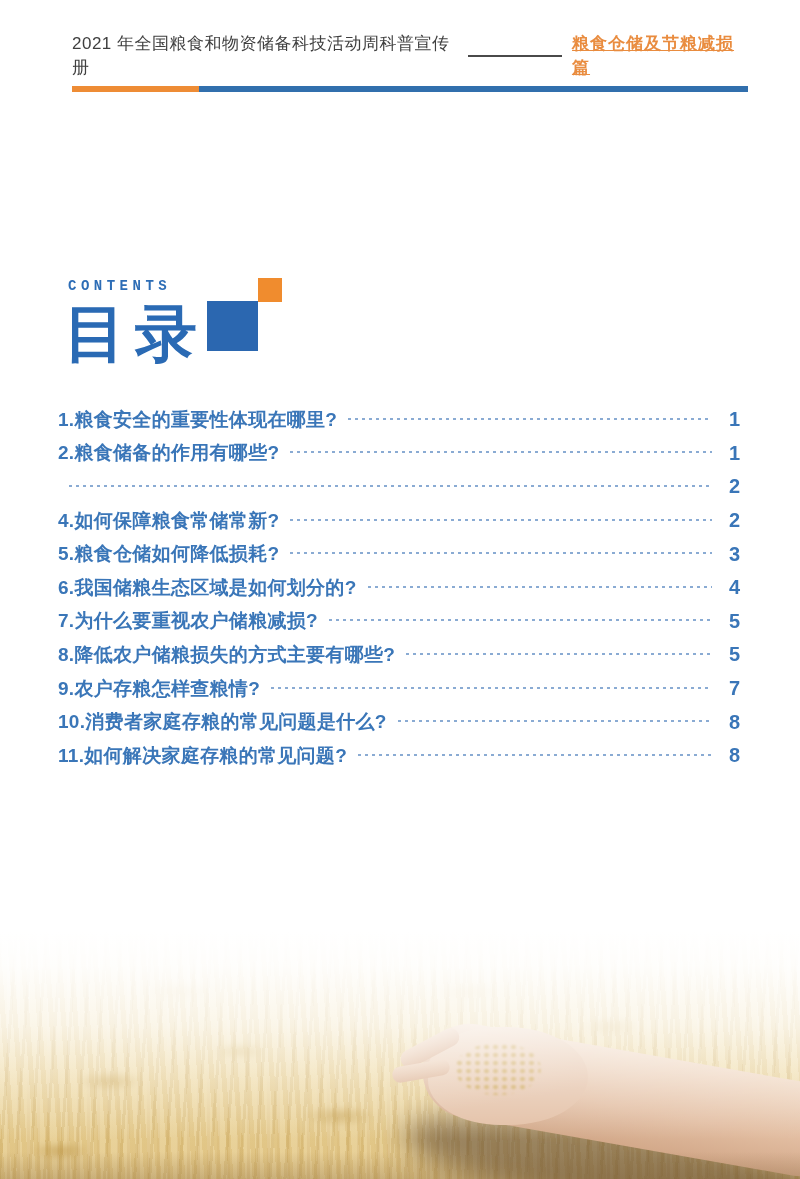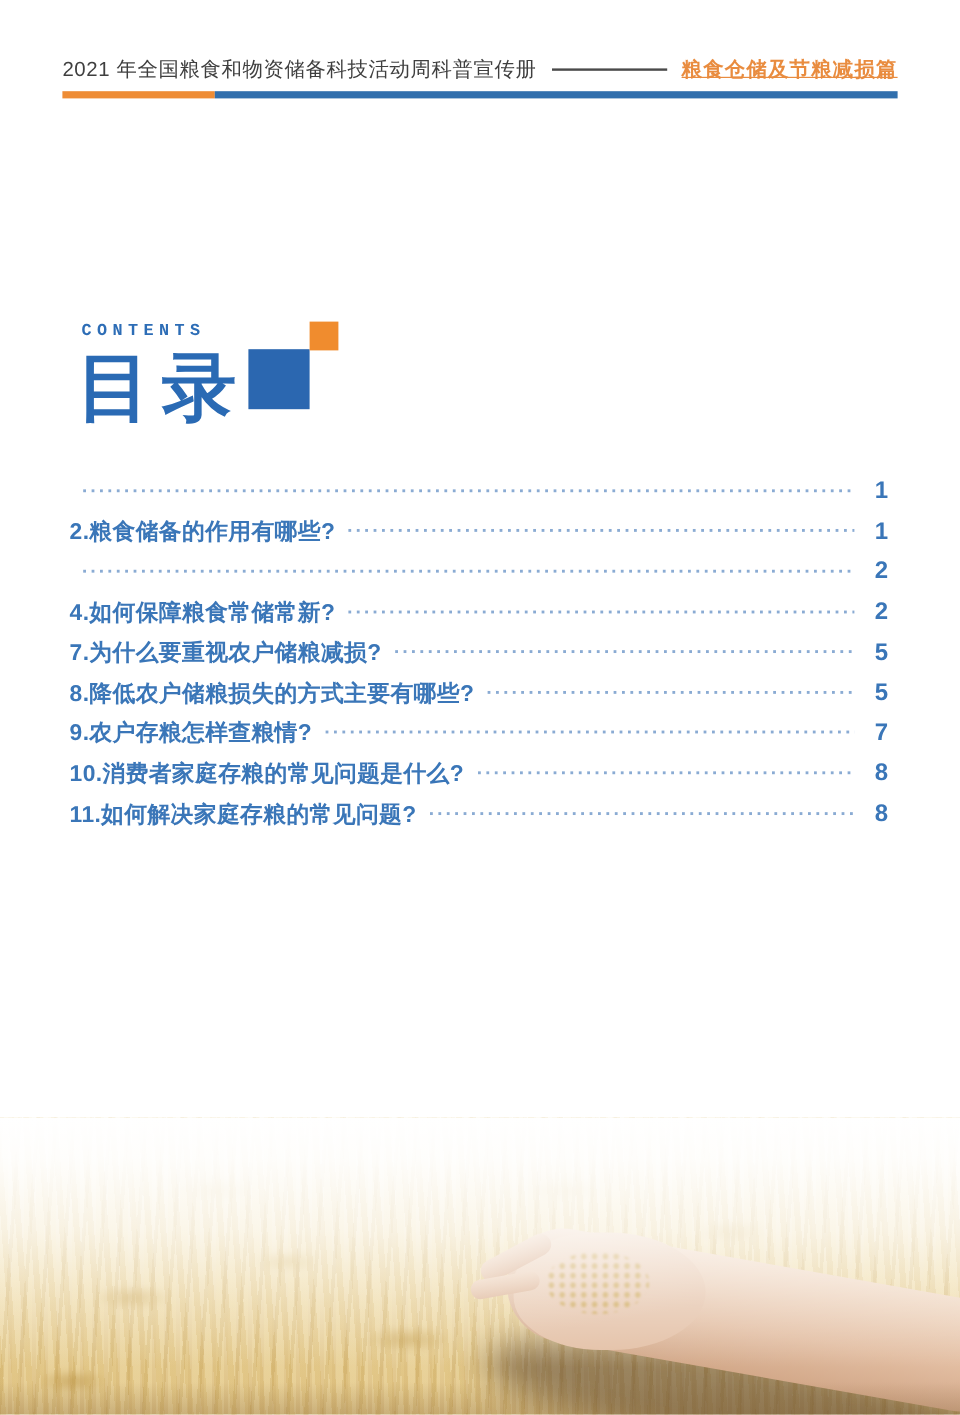--- a/index.html
+++ b/index.html
@@ -16,21 +16,21 @@
   }
   *{box-sizing:border-box;margin:0;padding:0;}
   html,body{width:800px;height:1179px;}
   body{
     position:relative;
     background:#ffffff;
     overflow:hidden;
     font-family:"Liberation Sans","DejaVu Sans",sans-serif;
   }
   
-  .doc-header{padding:46px 52px 0;}
+  .doc-header{padding:32px 52px 0;margin-left:20px;}
   .doc-header-row{
     display:flex;align-items:center;justify-content:space-between;
     font-size:17px;line-height:24px;
   }
   .doc-header-left{color:var(--header-text);font-weight:500;letter-spacing:0.5px;}
   .doc-header-line{width:96px;height:2px;background:#4a4a4a;margin:0 10px;}
   .doc-header-right{color:var(--header-right-orange);font-weight:700;letter-spacing:1px;text-decoration:underline;}
   .doc-header-rule{display:flex;height:6px;margin-top:6px;}
   .doc-header-rule .seg-orange{width:127px;background:var(--rule-orange);}
   .doc-header-rule .seg-blue{flex:1;background:var(--rule-blue);}
@@ -144,20 +144,21 @@
 
 <div class="contents-heading">
   <div class="contents-eyebrow">CONTENTS</div>
   <div class="contents-title">目录</div>
   <span class="square-blue"></span>
   <span class="square-orange"></span>
 </div>
 
 <div class="toc-list">
   <div class="toc-row">
+    <span class="toc-label">1.粮食安全的重要性体现在哪里?</span>
     <span class="toc-leader"></span>
     <span class="toc-page">1</span>
   </div>
 
   <div class="toc-row">
     <span class="toc-label">2.粮食储备的作用有哪些?</span>
     <span class="toc-leader"></span>
     <span class="toc-page">1</span>
   </div>
 
@@ -165,21 +166,31 @@
     <span class="toc-leader"></span>
     <span class="toc-page">2</span>
   </div>
 
   <div class="toc-row">
     <span class="toc-label">4.如何保障粮食常储常新?</span>
     <span class="toc-leader"></span>
     <span class="toc-page">2</span>
   </div>
 
-
+  <div class="toc-row">
+    <span class="toc-label">5.粮食仓储如何降低损耗?</span>
+    <span class="toc-leader"></span>
+    <span class="toc-page">3</span>
+  </div>
+
+  <div class="toc-row">
+    <span class="toc-label">6.我国储粮生态区域是如何划分的?</span>
+    <span class="toc-leader"></span>
+    <span class="toc-page">4</span>
+  </div>
 
   <div class="toc-row">
     <span class="toc-label">7.为什么要重视农户储粮减损?</span>
     <span class="toc-leader"></span>
     <span class="toc-page">5</span>
   </div>
 
   <div class="toc-row">
     <span class="toc-label">8.降低农户储粮损失的方式主要有哪些?</span>
     <span class="toc-leader"></span>

